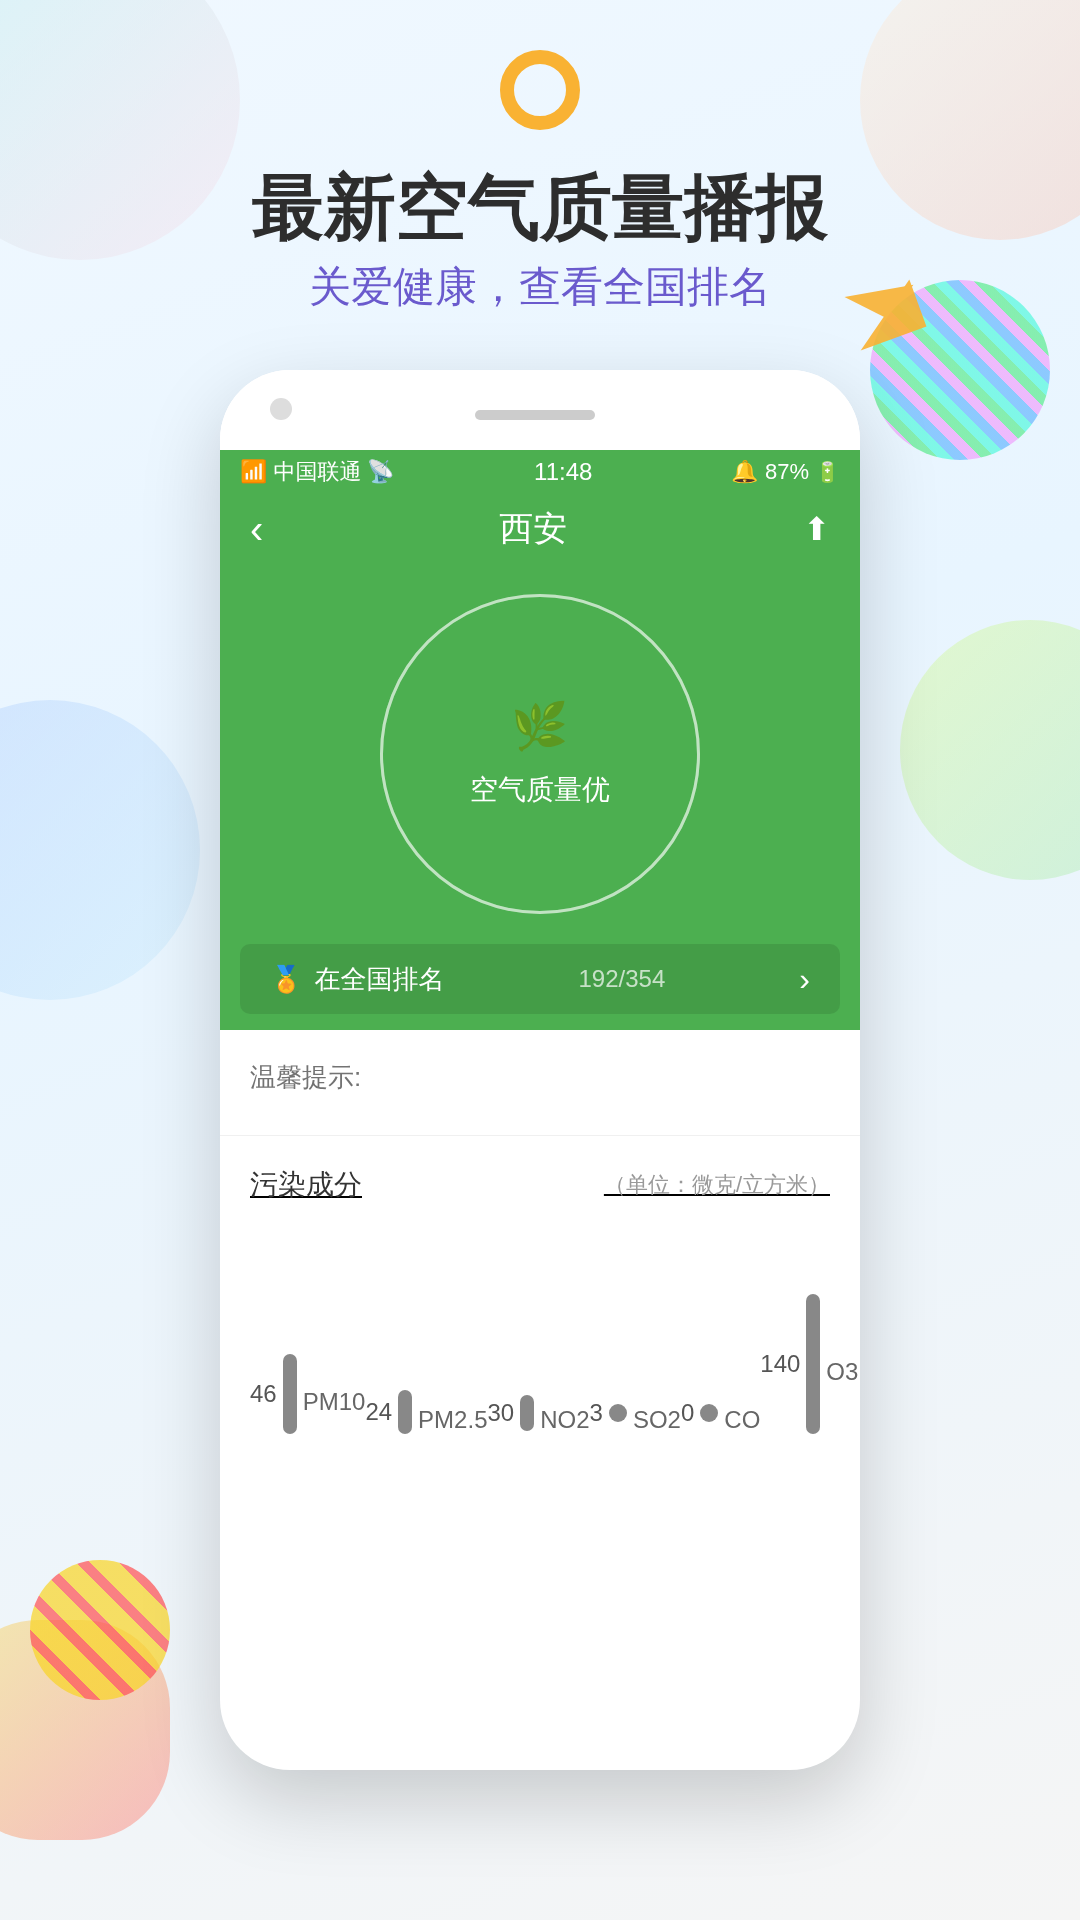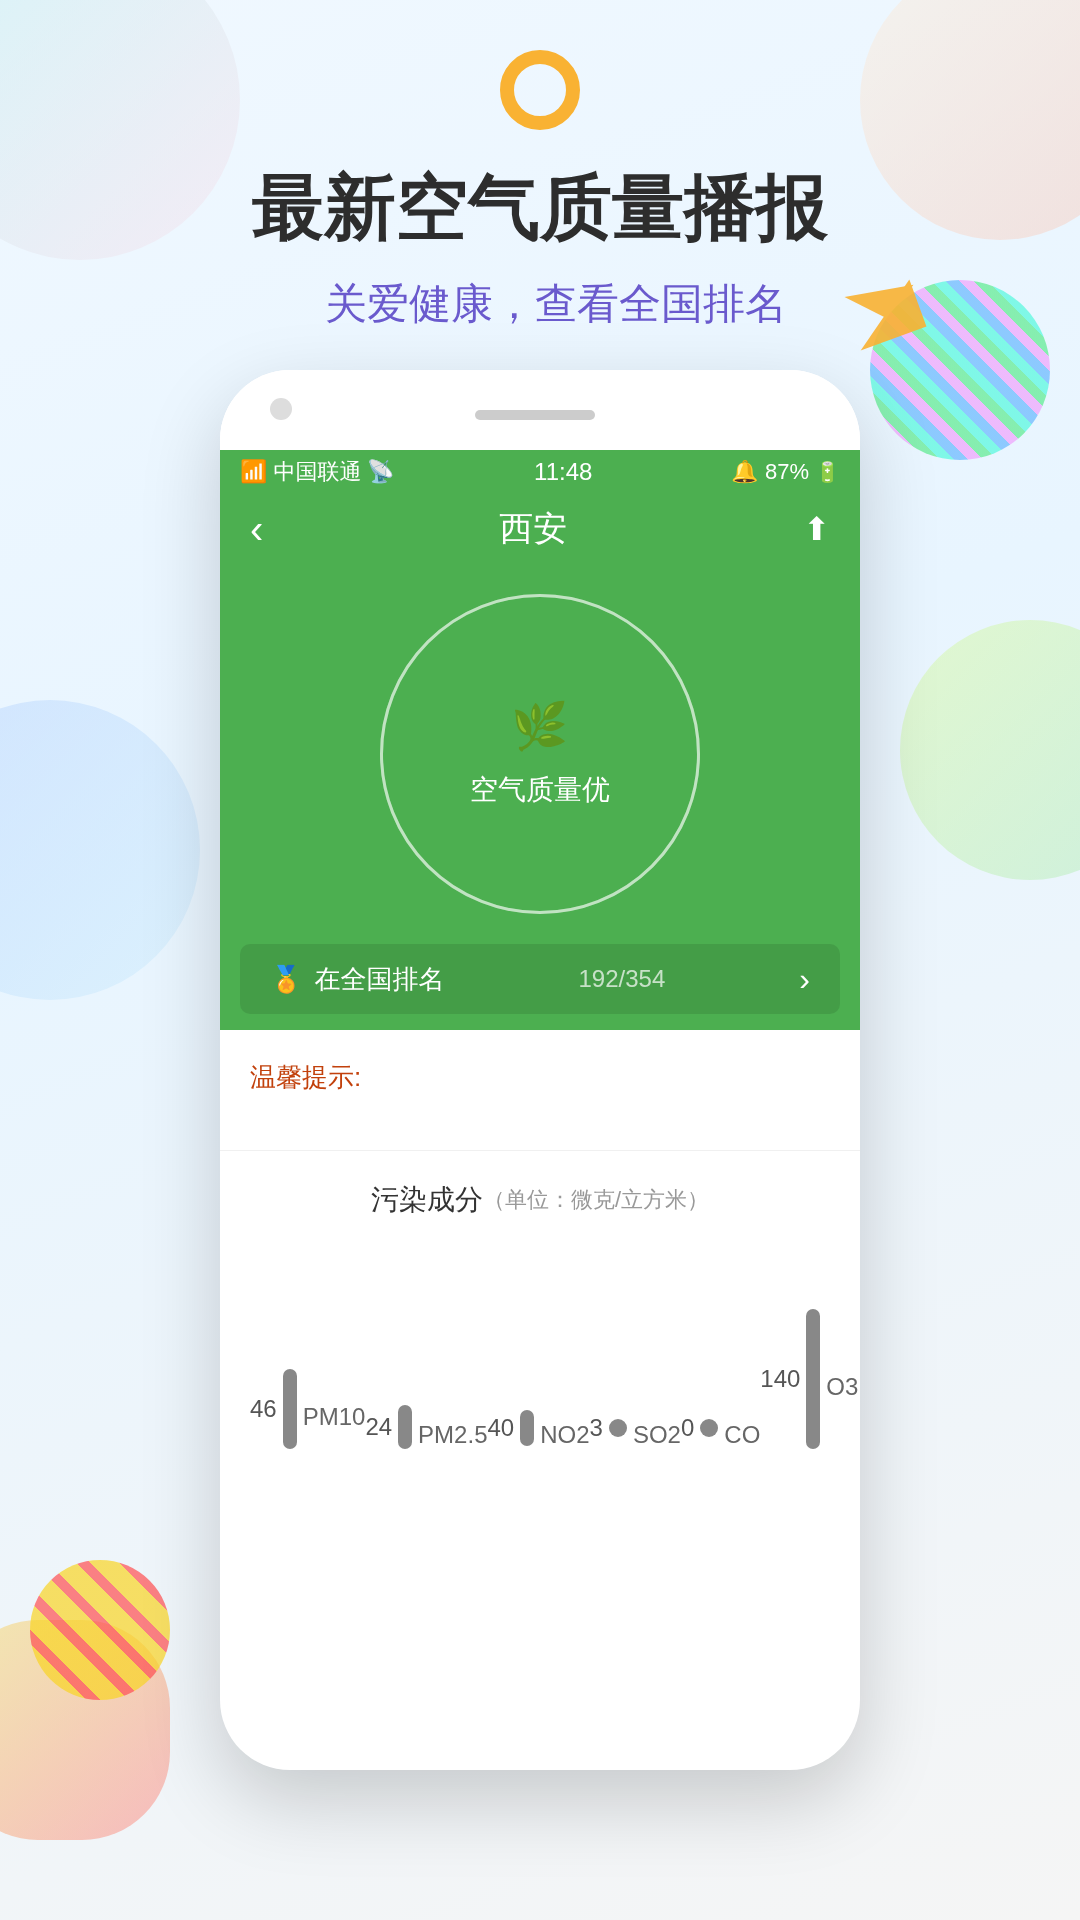--- a/index.html
+++ b/index.html
@@ -116,27 +116,26 @@
       top: 160px;
       left: 50%;
       transform: translateX(-50%);
       font-size: 72px;
       font-weight: 800;
       color: #2d2d2d;
       white-space: nowrap;
     }
     .sub-title {
       position: absolute;
-      top: 276px;
+      top: 259px;
       left: 50%;
       transform: translateX(-50%);
       font-size: 42px;
       color: #6a5acd;
       white-space: nowrap;
-      margin-left: 16px;
     }
 
     
     .phone {
       position: absolute;
       top: 370px;
       left: 50%;
       transform: translateX(-50%);
       width: 640px;
       height: 1400px;
@@ -277,39 +276,40 @@
       background: white;
     }
 
     
     .tip-section {
       padding: 30px 30px;
       border-bottom: 1px solid #f0f0f0;
     }
     .tip-title {
       font-size: 26px;
-      color: #c2410c;
+      color: #737373;
       font-weight: 500;
-      margin-bottom: 25px;
+      margin-bottom: 10px;
     }
     .tip-text {
       font-size: 26px;
       color: #555;
       line-height: 1.6;
     }
 
     
     .pollution-section {
       padding: 30px 30px 20px;
     }
     .pollution-header {
       display: flex;
-      justify-content: center;
+      justify-content: space-between;
       align-items: center;
       margin-bottom: 30px;
+      text-decoration: underline;
     }
     .pollution-title {
       font-size: 28px;
       color: #333;
       font-weight: 500;
     }
     .pollution-unit {
       font-size: 22px;
       color: #999;
     }
@@ -426,21 +426,21 @@
             <div class="bar-value">46</div>
             <div class="bar-visual" style="height: 80px;"></div>
             <div class="bar-label">PM10</div>
           </div>
           <div class="bar-item">
             <div class="bar-value">24</div>
             <div class="bar-visual" style="height: 44px;"></div>
             <div class="bar-label">PM2.5</div>
           </div>
           <div class="bar-item">
-            <div class="bar-value">40</div>
+            <div class="bar-value">30</div>
             <div class="bar-visual" style="height: 36px;"></div>
             <div class="bar-label">NO2</div>
           </div>
           <div class="bar-item">
             <div class="bar-value">3</div>
             <div style="width: 18px; height: 18px; border-radius: 50%; background: rgb(136, 136, 136); flex-shrink: 0;"></div>
             <div class="bar-label">SO2</div>
           </div>
           <div class="bar-item">
             <div class="bar-value">0</div>

